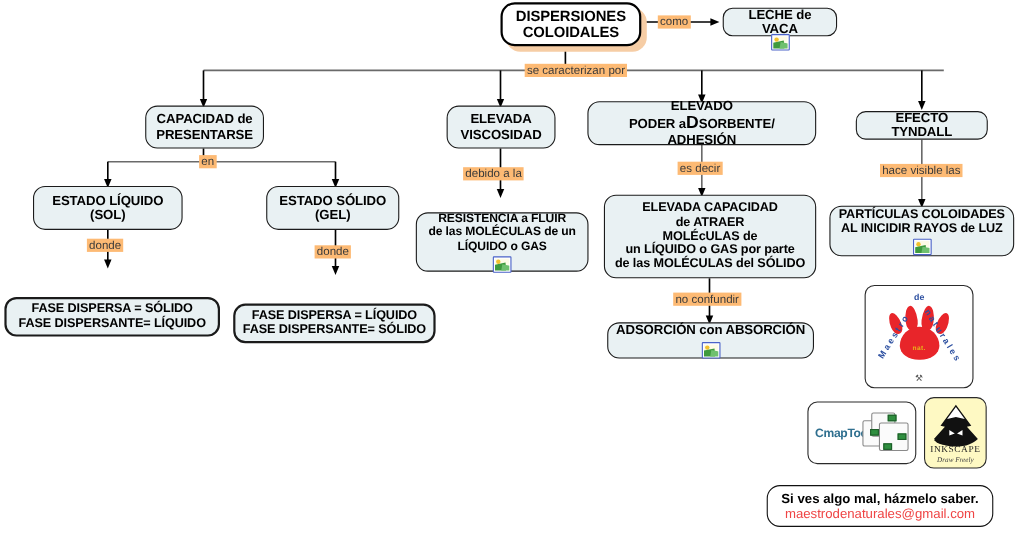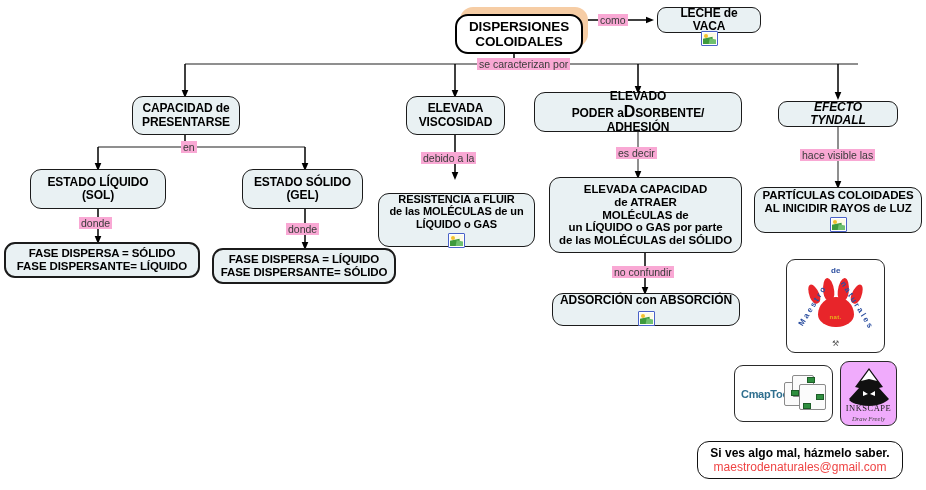--- a/index.html
+++ b/index.html
@@ -25,38 +25,38 @@
     text-align:center;
     display:flex;
     flex-direction:column;
     align-items:center;
     justify-content:center;
     line-height:1.12;
     letter-spacing:-0.1px;
     padding:2px 6px;
   }
   .node .txt{white-space:pre-line;}
-  .node.thick{border-width:2.2px;}
+  .node.thick{border-width:2.2px;margin-top:28px;}
   .node.title{
     background:#ffffff;
     border:2px solid #000;
     border-radius:13px;
     z-index:4;
   }
   .title-shadow{
     position:absolute;
     background:#f6cda5;
     border-radius:13px;
     z-index:1;
   }
 
   
   .elabel{
     position:absolute;
-    background:#f9a8d4;
+    background:#fdba74;
     color:#3a3a3a;
     font-size:10.5px;
     font-weight:normal;
     white-space:nowrap;
     padding:0 2px;
     line-height:12px;
     z-index:3;
   }
 
   
@@ -89,21 +89,21 @@
 
   
   .logobox{
     position:absolute;
     box-sizing:border-box;
     background:#ffffff;
     border:1.5px solid #2a2a2a;
     border-radius:9px;
     overflow:hidden;
   }
-  .logobox.tint{background:#f0abfc;}
+  .logobox.tint{background:#fef9c3;}
 
   
   #paw-logo{position:relative;}
   .paw-wrap{position:absolute;left:0;top:0;right:0;bottom:0;}
   .paw-pad{position:absolute;background:#e8252a;border-radius:50% 50% 45% 45%/60% 60% 40% 40%;}
   .paw-main{
     position:absolute;left:50%;top:50%;
     width:36px;height:30px;
     transform:translate(-50%,-30%);
     background:#e8252a;
@@ -194,21 +194,21 @@
       <path d="M638,131 L638,175" marker-end="url(#arrow)" stroke="#6a6a6a"></path>
 
       <path d="M838,127 L838,185" marker-end="url(#arrow)" stroke="#6a6a6a"></path>
 
       <path d="M645,253 L645,291" marker-end="url(#arrow)"></path>
     </g>
   </svg>
 
   <div class="title-shadow" style="left:460px;top:7px;width:128px;height:40px;"></div>
 
-  <div class="node title" style="left:455px;top:14px;width:128px;height:40px;font-size:13.5px;">
+  <div class="node title" style="left:455px;top:2px;width:128px;height:40px;font-size:13.5px;">
     <span class="txt">DISPERSIONES COLOIDALES</span>
   </div>
 
   <div class="node" style="left:657px;top:7px;width:104px;height:26px;font-size:12px;border-radius:9px;">
     <span class="txt">LECHE de VACA</span>
   </div>
   <div class="icon-below" style="left:700px;top:30px;width:18px;">
     <span class="picicon">
       <span class="inner">
         <span class="sky"></span>
@@ -229,21 +229,21 @@
 VISCOSIDAD</span>
   </div>
 
   <div class="node" style="left:534px;top:92px;width:208px;height:40px;font-size:12px;">
     <span class="txt">ELEVADO</span>
     <span>
       <span>PODER a</span><span style="font-size:16px;">D</span><span>SORBENTE/ ADHESIÓN</span>
     </span>
   </div>
 
-  <div class="node" style="left:778px;top:101px;width:120px;height:26px;font-size:12px;border-radius:9px;font-style:italic;">
+  <div class="node" style="left:778px;top:101px;width:120px;height:26px;font-size:12px;border-radius:9px;">
     <span class="txt">EFECTO TYNDALL</span>
   </div>
 
   <div class="node" style="left:30px;top:169px;width:136px;height:40px;font-size:12px;">
     <span class="txt">ESTADO LÍQUIDO
 (SOL)</span>
   </div>
 
   <div class="node" style="left:242px;top:169px;width:121px;height:40px;font-size:12px;">
     <span class="txt">ESTADO SÓLIDO

